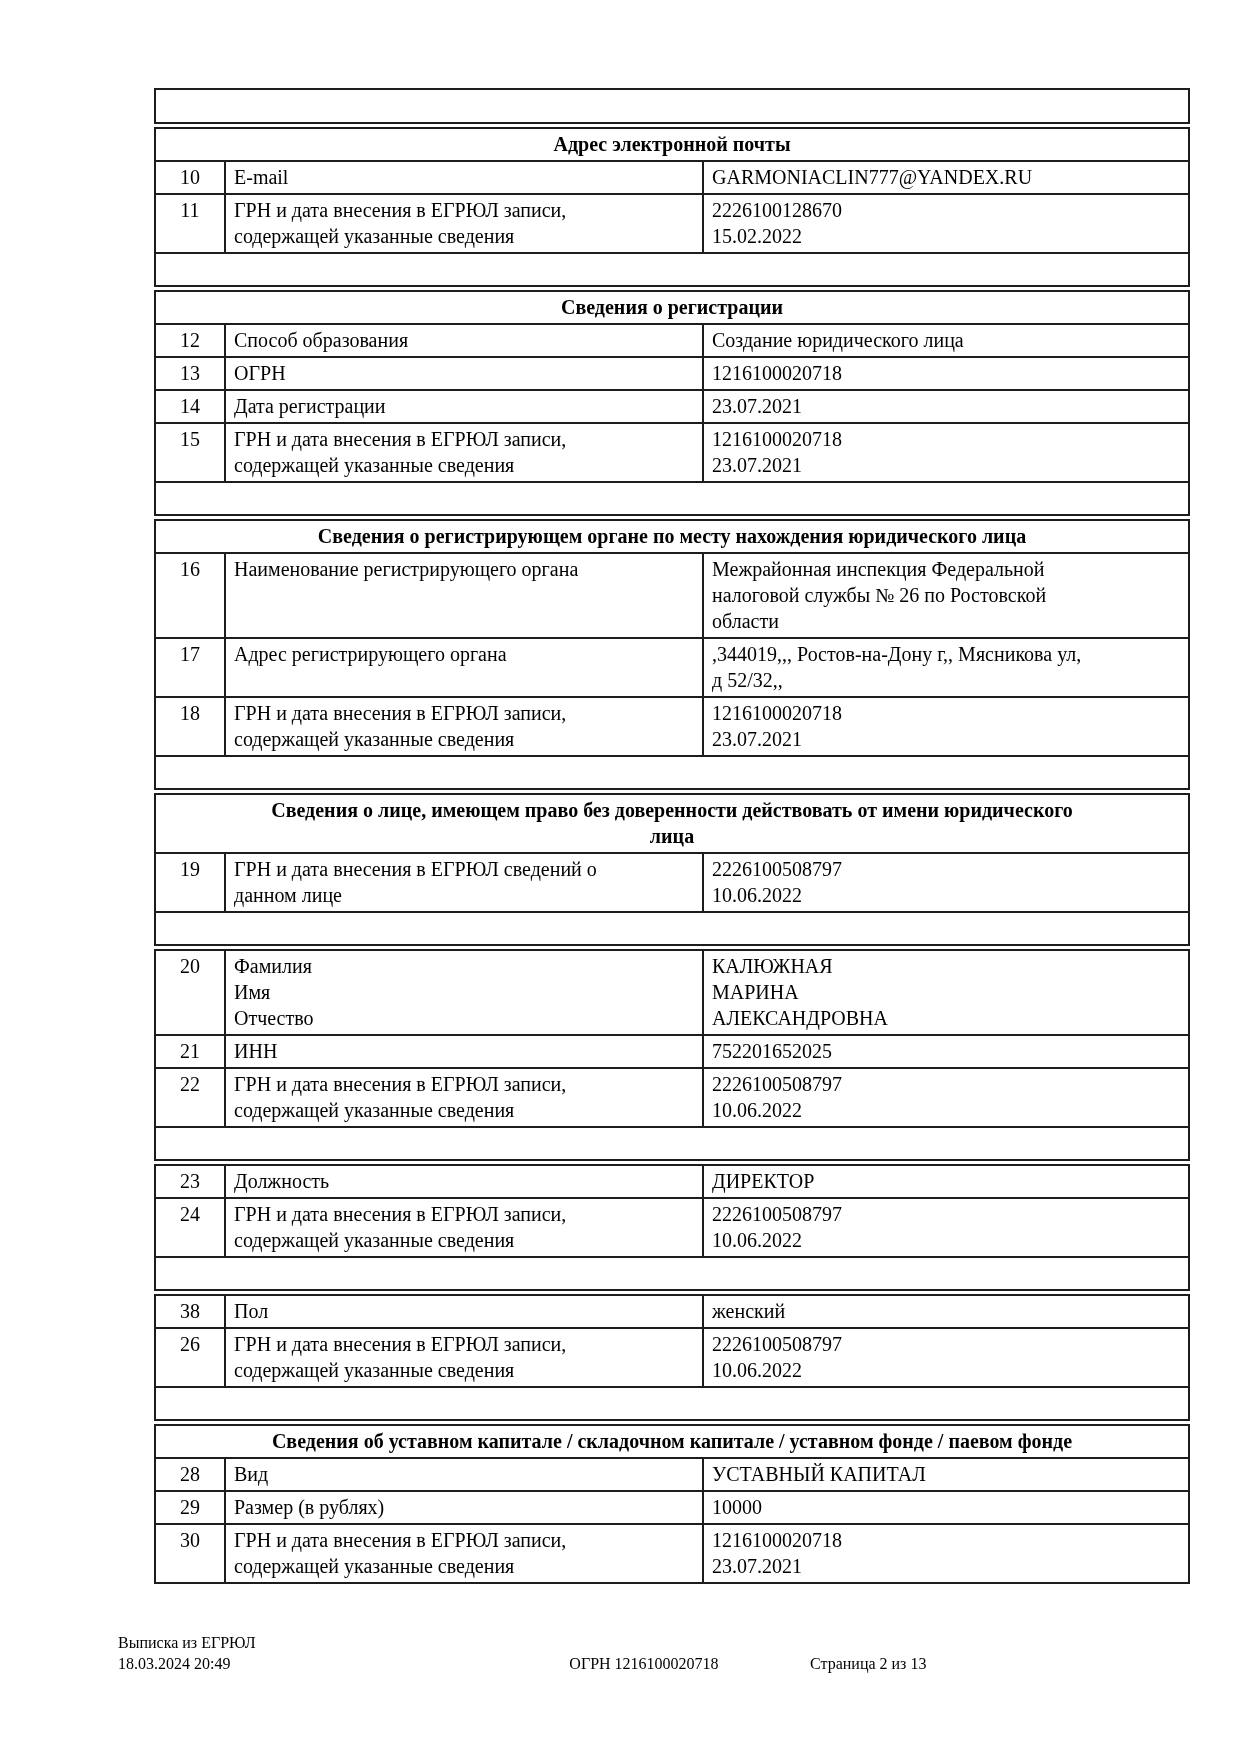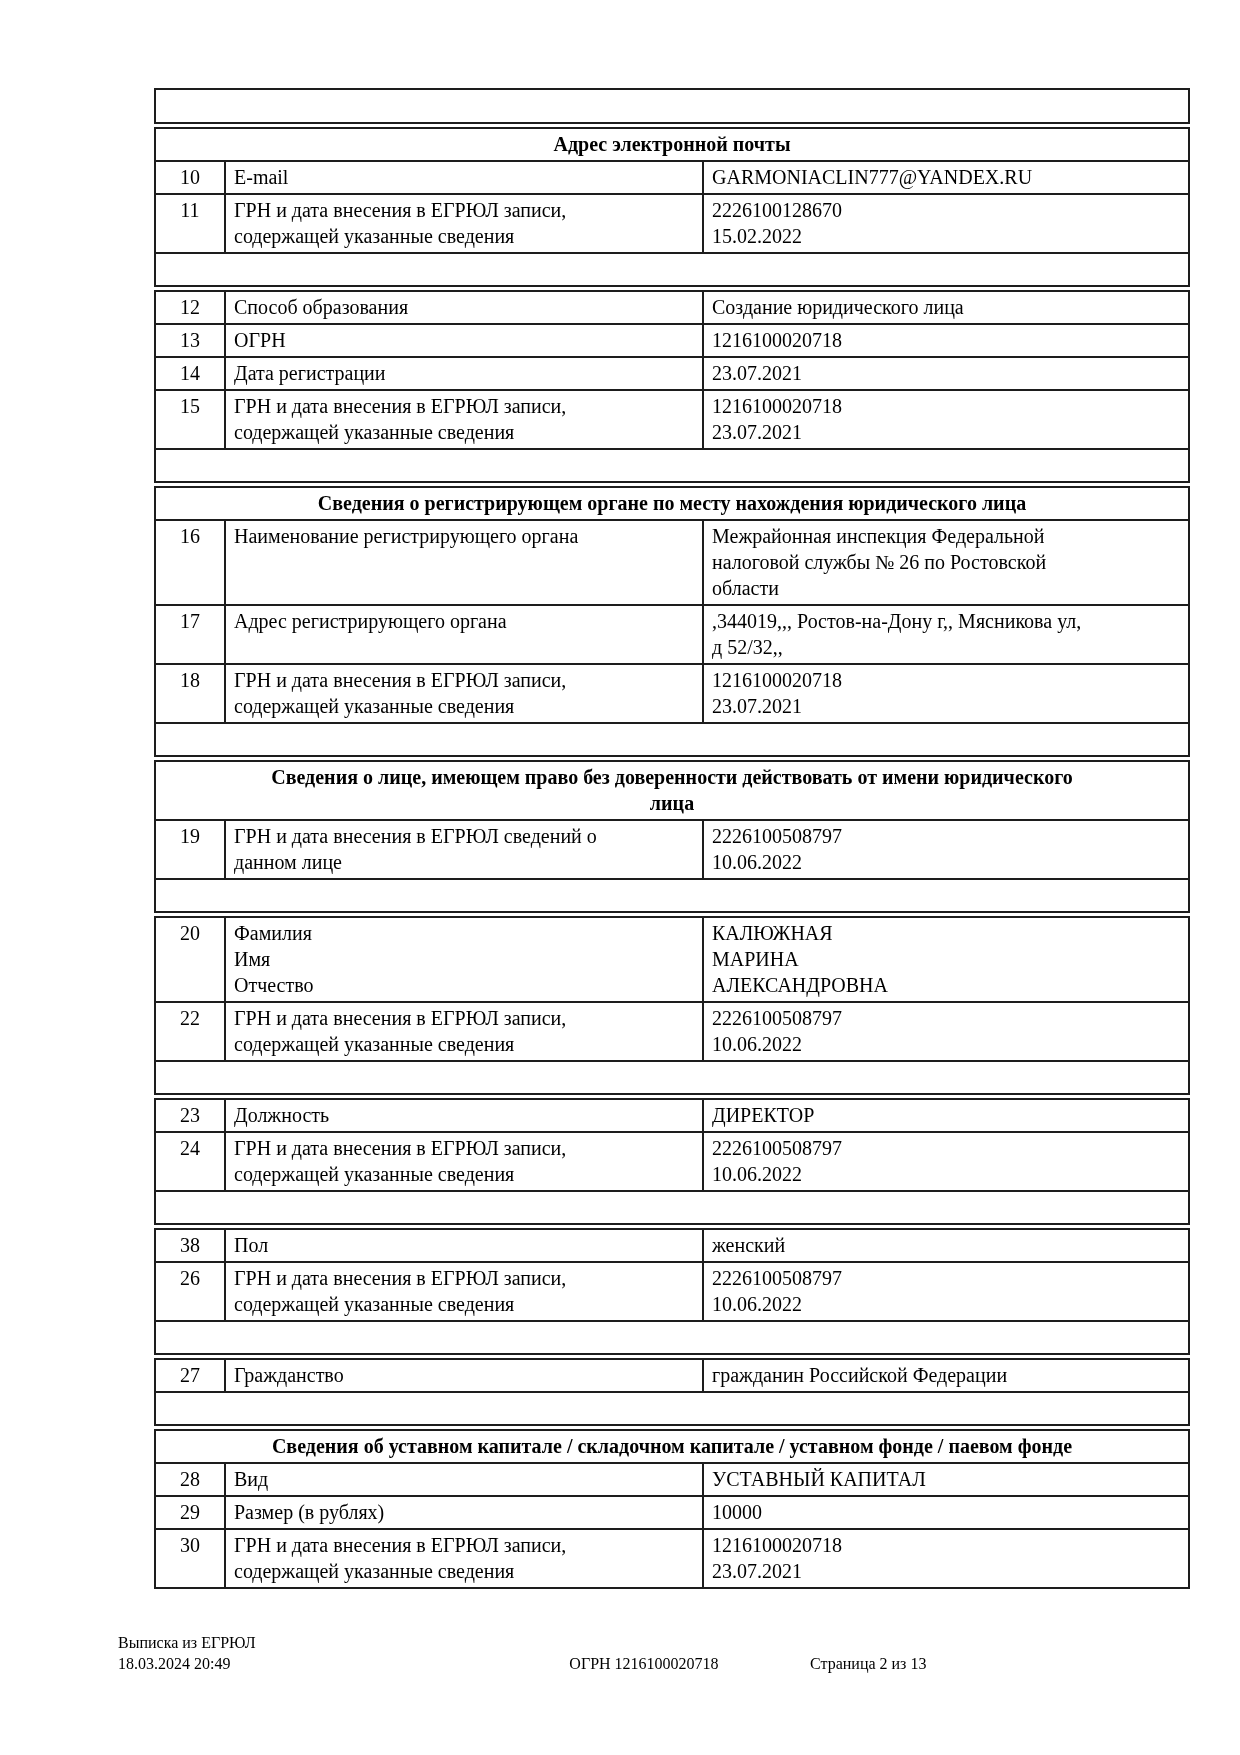--- a/index.html
+++ b/index.html
@@ -110,20 +110,23 @@
           </tbody>
   </table>
         <table class="sec">
     <colgroup>
             <col class="c-num">
             <col class="c-label">
             <col class="c-value">
           </colgroup>
     <tbody>
             <tr>
+    <td colspan="3" class="hdr-cell">Сведения о регистрации</td>
+  </tr>
+            <tr>
     <td class="num">12</td>
     <td class="label">Способ образования</td>
     <td class="value">Создание юридического лица</td>
   </tr>
             <tr>
     <td class="num">13</td>
     <td class="label">ОГРН</td>
     <td class="value">1216100020718</td>
   </tr>
             <tr>
@@ -211,20 +214,25 @@
             <tr>
     <td class="num">20</td>
     <td class="label">Фамилия
 Имя
 Отчество</td>
     <td class="value">КАЛЮЖНАЯ
 МАРИНА
 АЛЕКСАНДРОВНА</td>
   </tr>
             <tr>
+    <td class="num">21</td>
+    <td class="label">ИНН</td>
+    <td class="value">752201652025</td>
+  </tr>
+            <tr>
     <td class="num">22</td>
     <td class="label">ГРН и дата внесения в ЕГРЮЛ записи,
 содержащей указанные сведения</td>
     <td class="value">2226100508797
 10.06.2022</td>
   </tr>
             <tr>
     <td colspan="3" class="spacer-cell"></td>
   </tr>
           </tbody>
@@ -264,37 +272,20 @@
     <td class="num">38</td>
     <td class="label">Пол</td>
     <td class="value">женский</td>
   </tr>
             <tr>
     <td class="num">26</td>
     <td class="label">ГРН и дата внесения в ЕГРЮЛ записи,
 содержащей указанные сведения</td>
     <td class="value">2226100508797
 10.06.2022</td>
-  </tr>
-            <tr>
-    <td colspan="3" class="spacer-cell"></td>
-  </tr>
-          </tbody>
-  </table>
-        <table class="sec">
-    <colgroup>
-            <col class="c-num">
-            <col class="c-label">
-            <col class="c-value">
-          </colgroup>
-    <tbody>
-            <tr>
-    <td class="num">27</td>
-    <td class="label">Гражданство</td>
-    <td class="value">гражданин Российской Федерации</td>
   </tr>
             <tr>
     <td colspan="3" class="spacer-cell"></td>
   </tr>
           </tbody>
   </table>
         <table class="sec">
     <colgroup>
             <col class="c-num">
             <col class="c-label">

